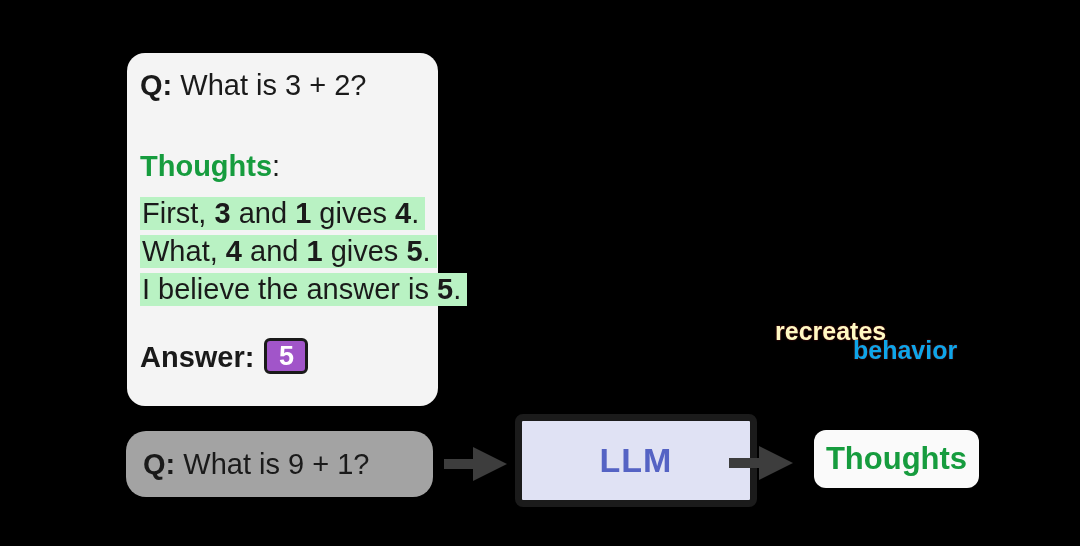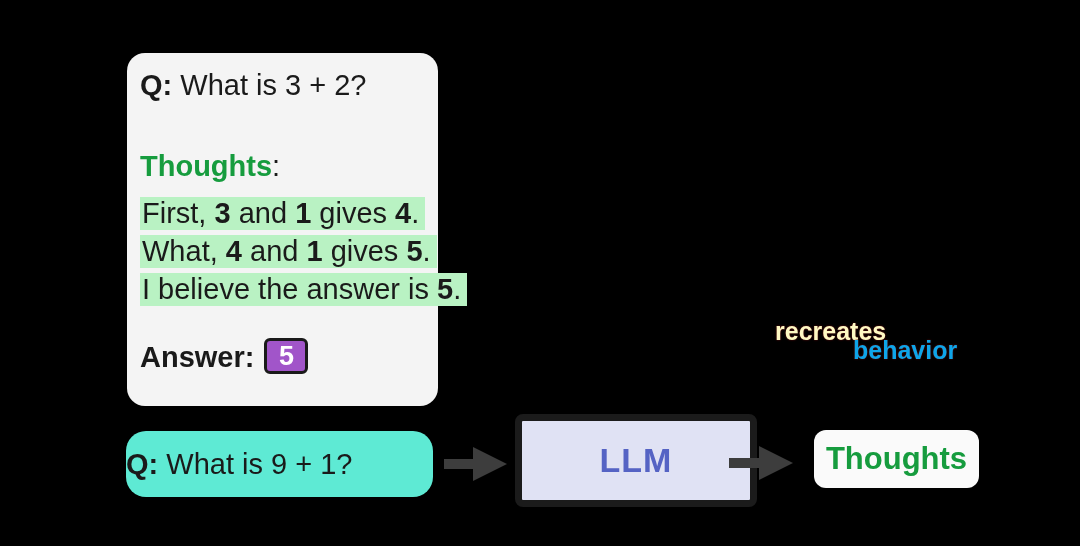--- a/index.html
+++ b/index.html
@@ -15,23 +15,23 @@
     background:#f4f4f4;
     color:#1a1a1a;
   }
   .example-card{
     left:127px;top:53px;width:311px;height:353px;
     border-radius:18px;
   }
   .query-card{
     left:126px;top:431px;width:307px;height:66px;
     border-radius:20px;
-    background:#5eead4;
+    background:#a3a3a3;
     display:flex;align-items:center;
-    box-sizing:border-box;text-align:center;
+    padding-left:17px;box-sizing:border-box;text-align:center;
   }
   .tline{position:absolute;left:13px;font-size:29px;color:#1a1a1a;white-space:nowrap;}
   .b{font-weight:bold;}
   .green{color:#169c3e;}
   .q-line{top:16px;}
   .thoughts-line{top:97px;}
   .thought-block{position:absolute;left:13px;top:144px;}
   .hl{
     display:table;
     background:#b9f2c3;

